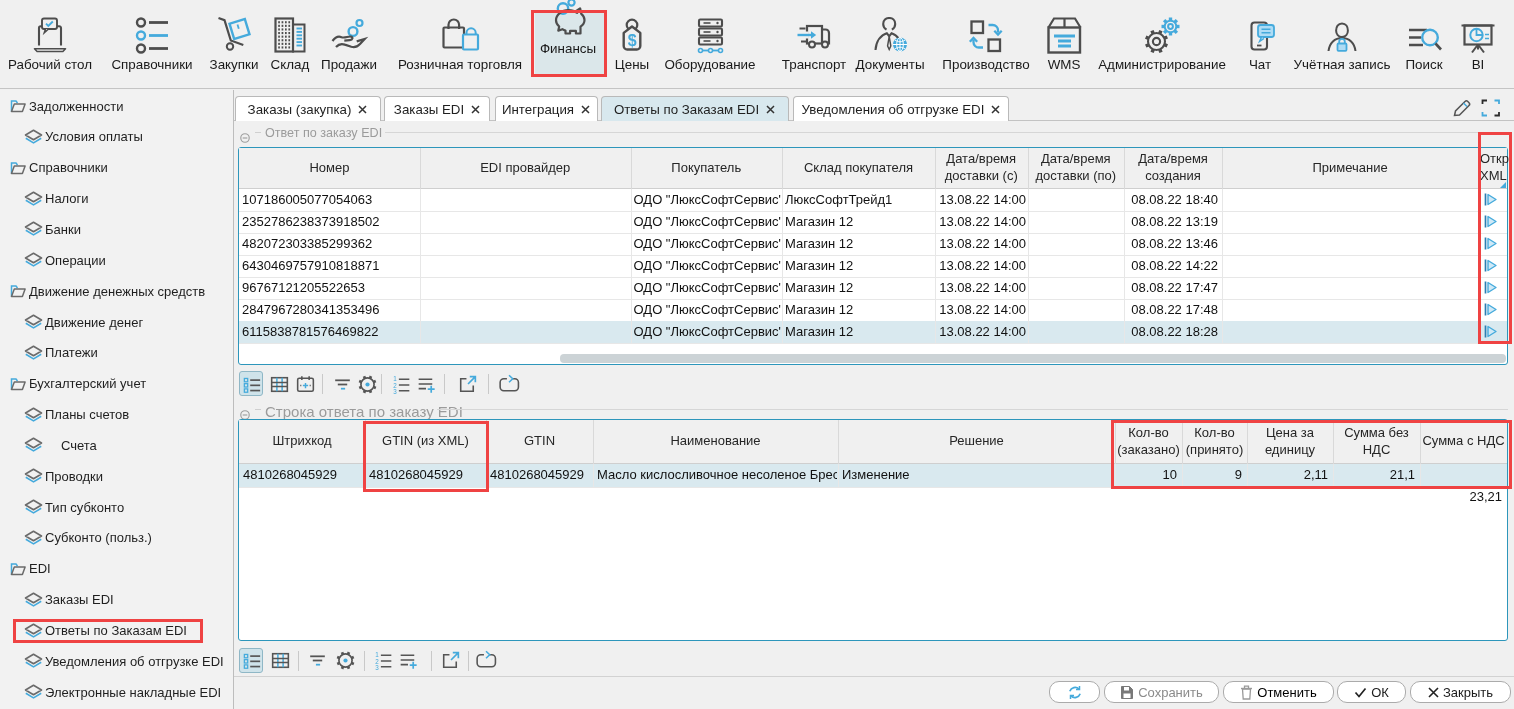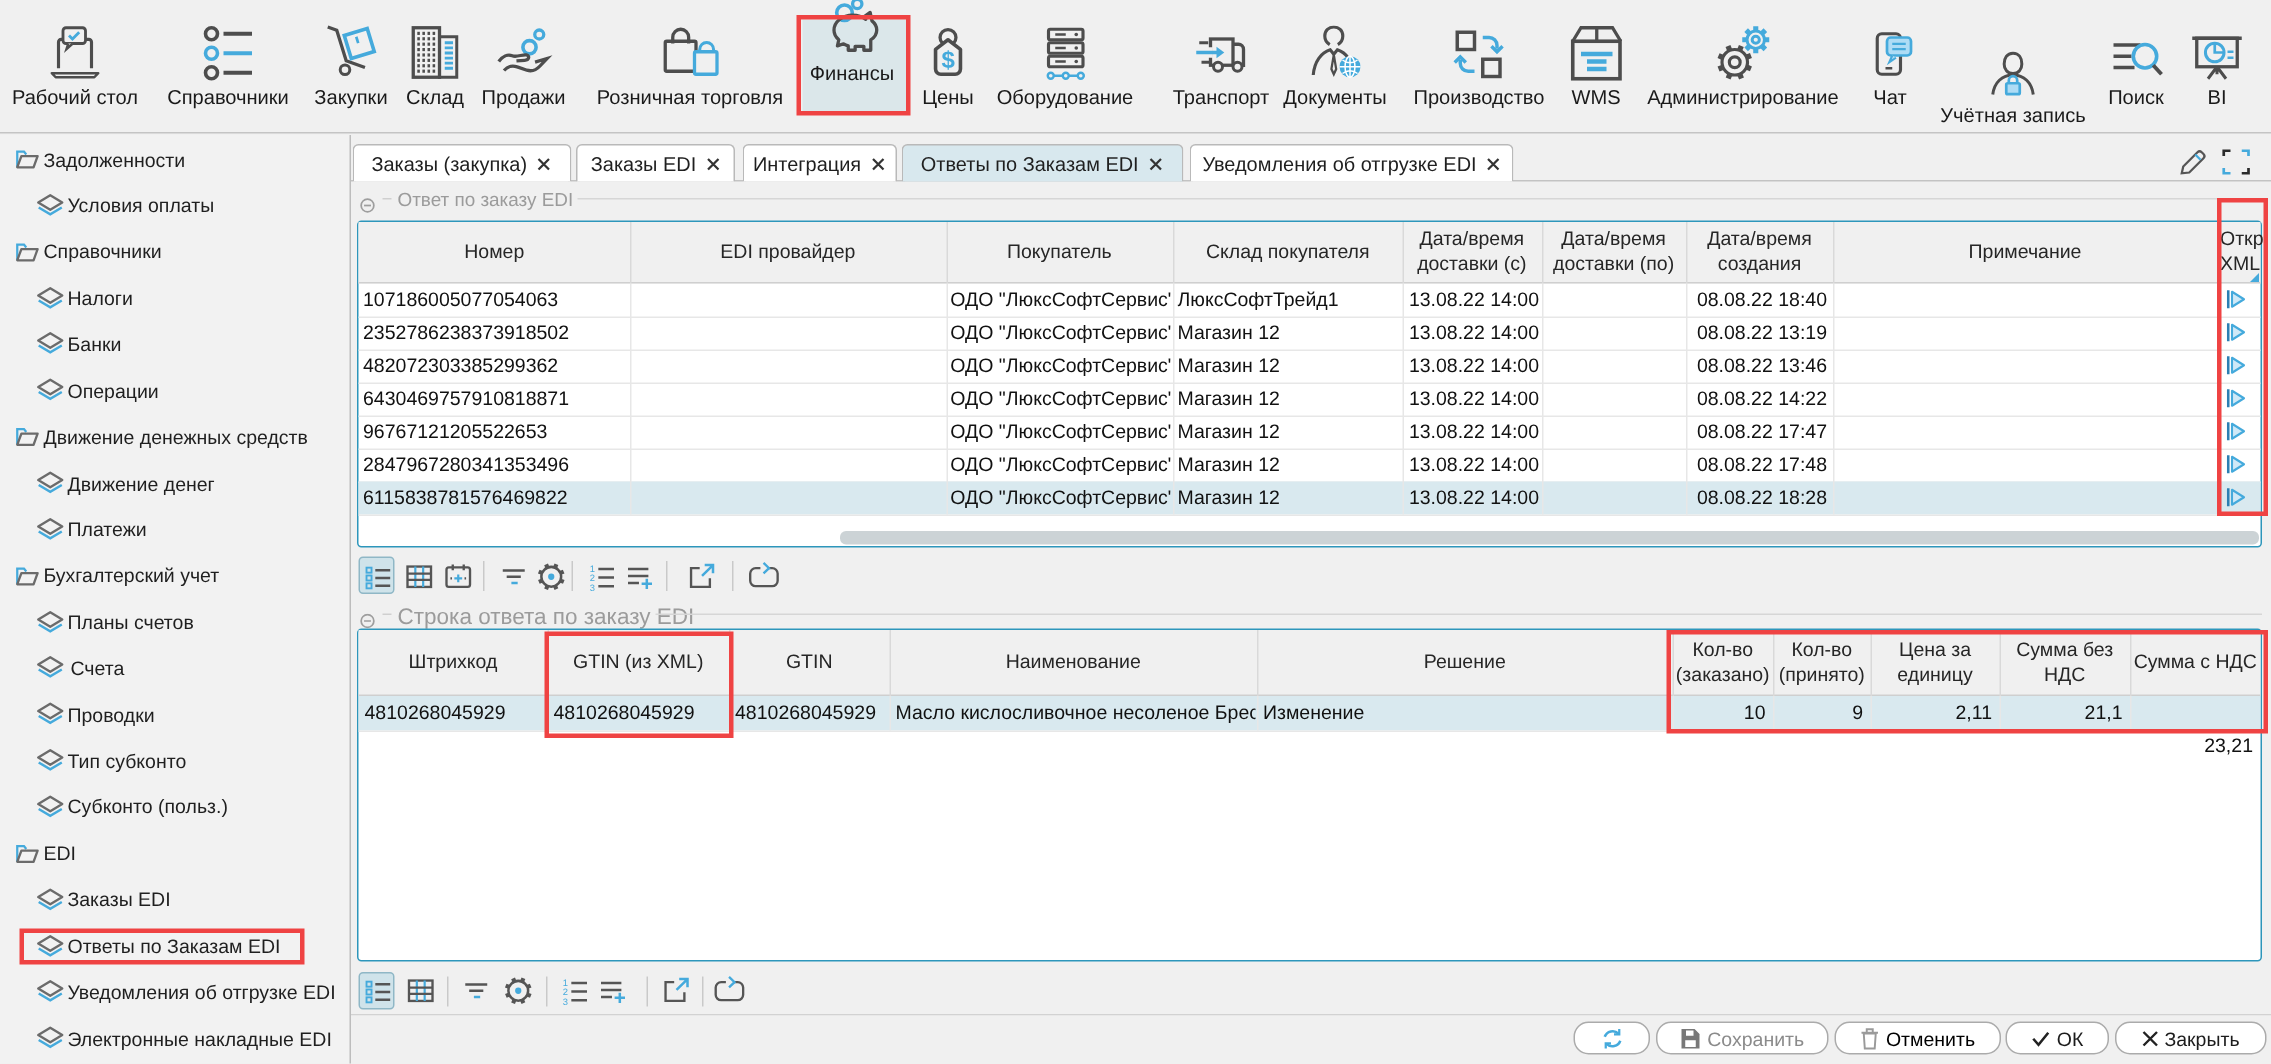--- a/index.html
+++ b/index.html
@@ -248,21 +248,21 @@
       <svg width="36" height="38" viewBox="0 0 36 38" fill="none">
         <rect x="9.5" y="5.5" width="15.5" height="27" rx="3" stroke="#4d4d4d" stroke-width="2.1"></rect>
         <path d="M15 28.5h4.5" stroke="#4d4d4d" stroke-width="1.8"></path>
         <rect x="16" y="8" width="16" height="12" rx="2.5" fill="#aedcf5" stroke="#45aadc" stroke-width="1.8"></rect>
         <path d="M19.5 12.3h9M19.5 15.8h9" stroke="#45aadc" stroke-width="1.5"></path>
         <path d="M19.5 20l-2 4.5 4.5-3" fill="#aedcf5" stroke="#45aadc" stroke-width="1.4"></path>
       </svg>
     </div>
     <div class="lb">Чат</div>
   </div>
-<div class="nav" style="left:1262px;width:160px;padding-top:28px">
+<div class="nav" style="left:1262px;width:160px;padding-top:16px">
     <div class="ic">
       <svg width="38" height="38" viewBox="0 0 38 38" fill="none">
         <path d="M19 20c-3.7 0-5.9-2.8-5.9-6.4C13.1 9.8 15 6.5 19 6.5s5.9 3.3 5.9 7.1c0 3.6-2.2 6.4-5.9 6.4z" stroke="#4d4d4d" stroke-width="2"></path>
         <path d="M5.5 34c1-8 6.2-13 13.5-13s12.5 5 13.5 13" stroke="#4d4d4d" stroke-width="2"></path>
         <path d="M16.2 26.8v-2.2a2.8 2.8 0 0 1 5.6 0v2.2" stroke="#45aadc" stroke-width="1.8"></path>
         <rect x="14.5" y="26.5" width="9" height="7.3" rx="1" fill="#aedcf5" stroke="#45aadc" stroke-width="1.8"></rect>
       </svg>
     </div>
     <div class="lb">Учётная запись</div>
   </div>
@@ -366,21 +366,21 @@
       <path d="M9.5 1.2L17.5 6l-8 4.8-8-4.8z" stroke="#6b6b6b" stroke-width="1.6" stroke-linejoin="round"></path>
       <path d="M1.8 9.3l7.7 4.6 7.7-4.6" stroke="#45aadc" stroke-width="1.6"></path>
     </svg>
     <span style="margin-left:2px">Планы счетов</span>
   </div>
 <div class="titem" style="left:24px;top:435.4px;height:20px">
     <svg width="19" height="16" viewBox="0 0 19 16" fill="none">
       <path d="M9.5 1.2L17.5 6l-8 4.8-8-4.8z" stroke="#6b6b6b" stroke-width="1.6" stroke-linejoin="round"></path>
       <path d="M1.8 9.3l7.7 4.6 7.7-4.6" stroke="#45aadc" stroke-width="1.6"></path>
     </svg>
-    <span style="margin-left:4px">Счета</span>
+    <span style="margin-left:18px">Счета</span>
   </div>
 <div class="titem" style="left:24px;top:466.2px;height:20px">
     <svg width="19" height="16" viewBox="0 0 19 16" fill="none">
       <path d="M9.5 1.2L17.5 6l-8 4.8-8-4.8z" stroke="#6b6b6b" stroke-width="1.6" stroke-linejoin="round"></path>
       <path d="M1.8 9.3l7.7 4.6 7.7-4.6" stroke="#45aadc" stroke-width="1.6"></path>
     </svg>
     <span style="margin-left:2px">Проводки</span>
   </div>
 <div class="titem" style="left:24px;top:497.1px;height:20px">
     <svg width="19" height="16" viewBox="0 0 19 16" fill="none">

